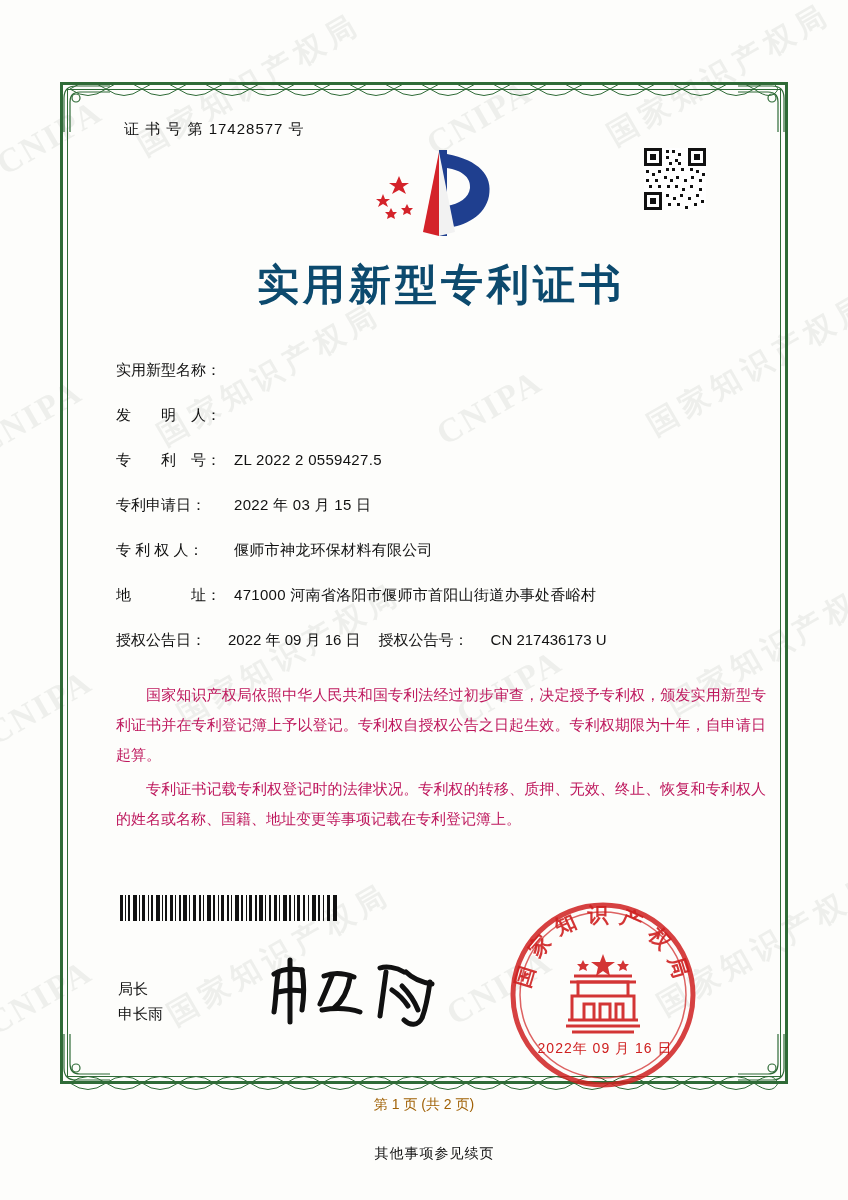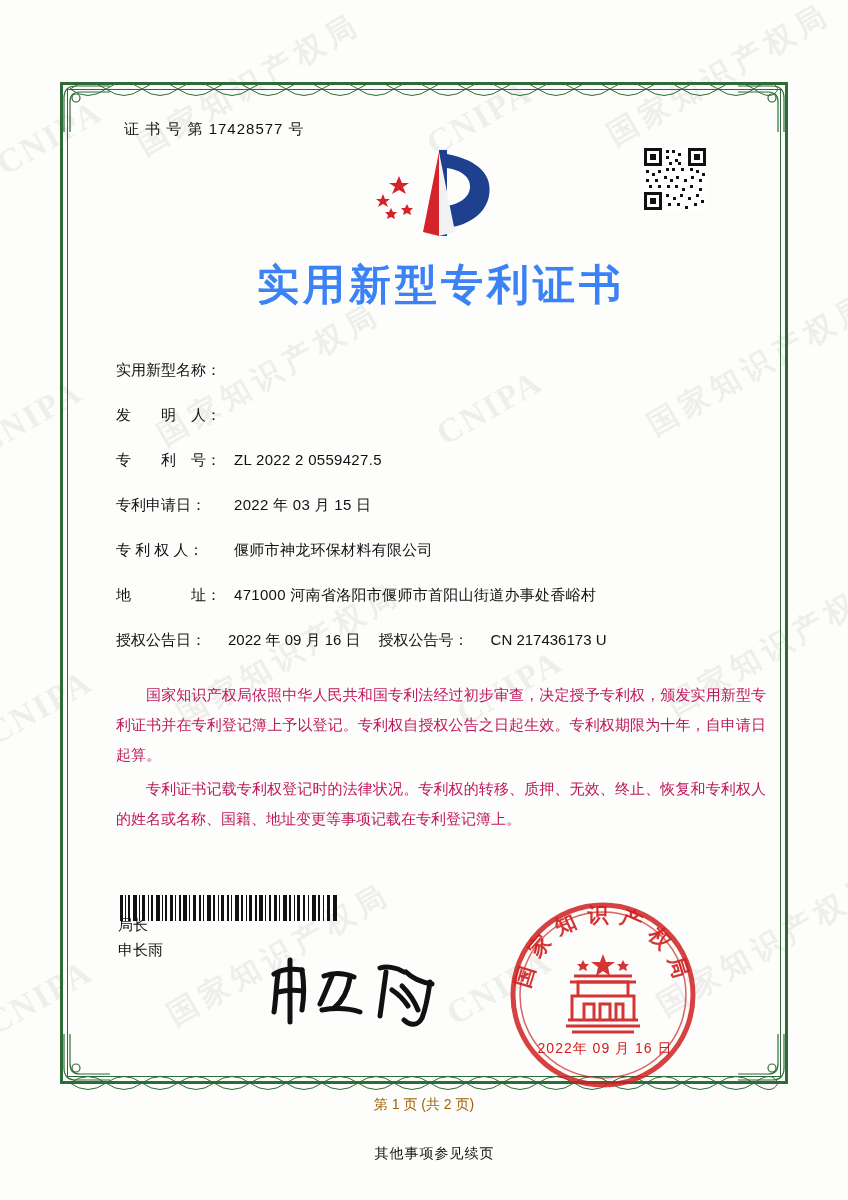--- a/index.html
+++ b/index.html
@@ -118,21 +118,21 @@
     height: 96px;
     z-index: 3;
   }
 
   .main-title {
     text-align: center;
     font-family: "DejaVu Sans", sans-serif;
     font-weight: bold;
     font-size: 42px;
     letter-spacing: 4px;
-    color: #3b82f6;
+    color: #0c4a6e;
     margin-top: 118px;
   }
 
   .fields {
     margin-top: 48px;
     font-size: 15px;
     color: #111;
   }
   .field {
     display: flex;
@@ -179,21 +179,21 @@
     width: 218px;
     height: 26px;
     z-index: 3;
   }
   .barcode svg { display: block; }
 
   
   .sig-block {
     position: absolute;
     left: 118px;
-    top: 912px;
+    top: 976px;
     font-size: 15px;
     line-height: 25px;
     color: #111;
     z-index: 3;
   }
   .sig-script {
     position: absolute;
     left: 262px;
     top: 952px;
     z-index: 3;

